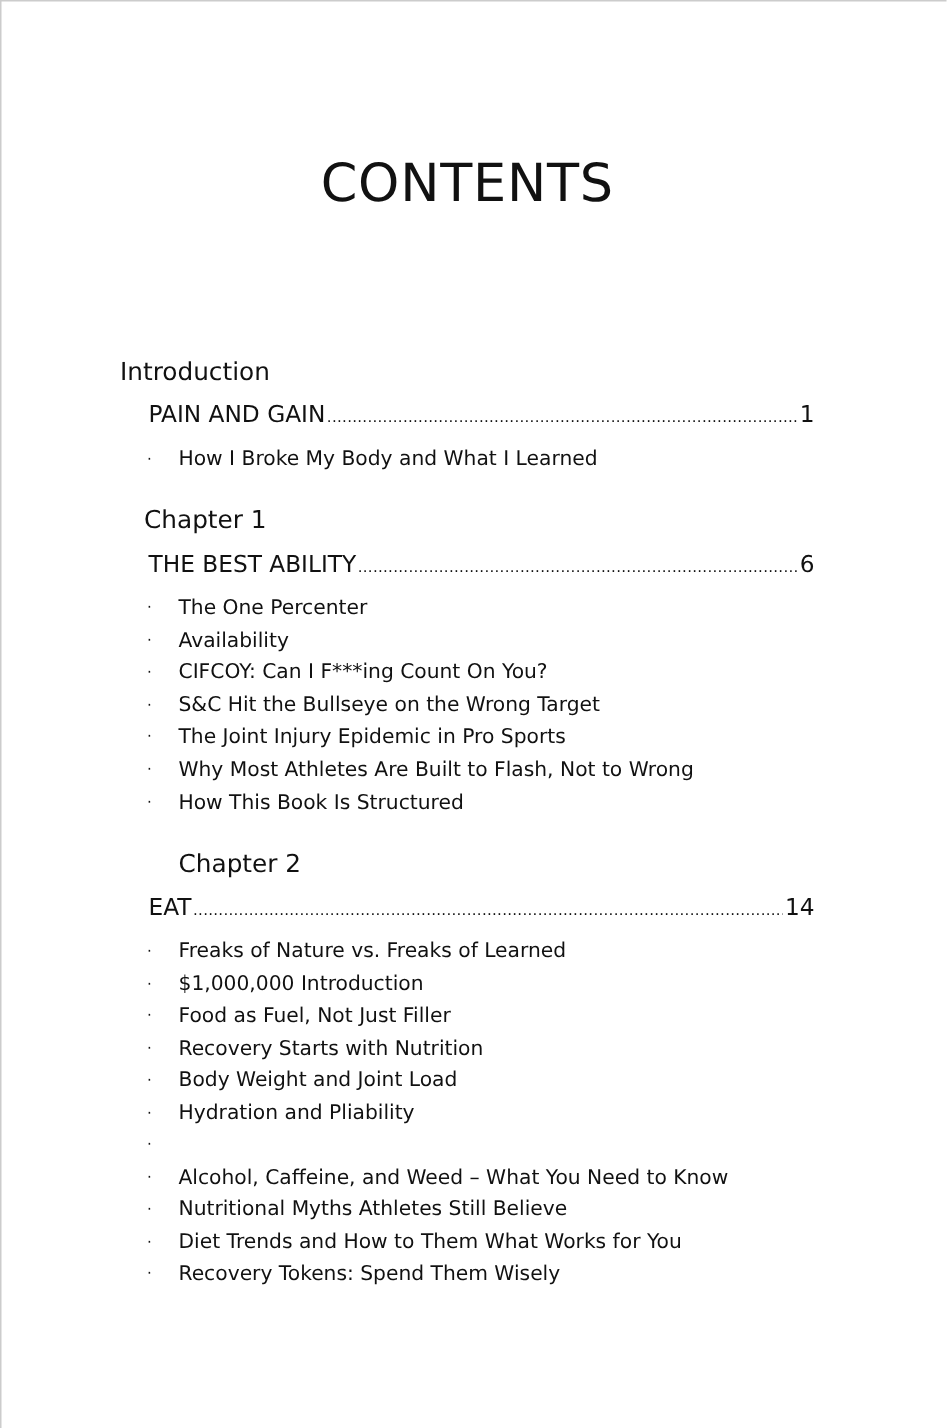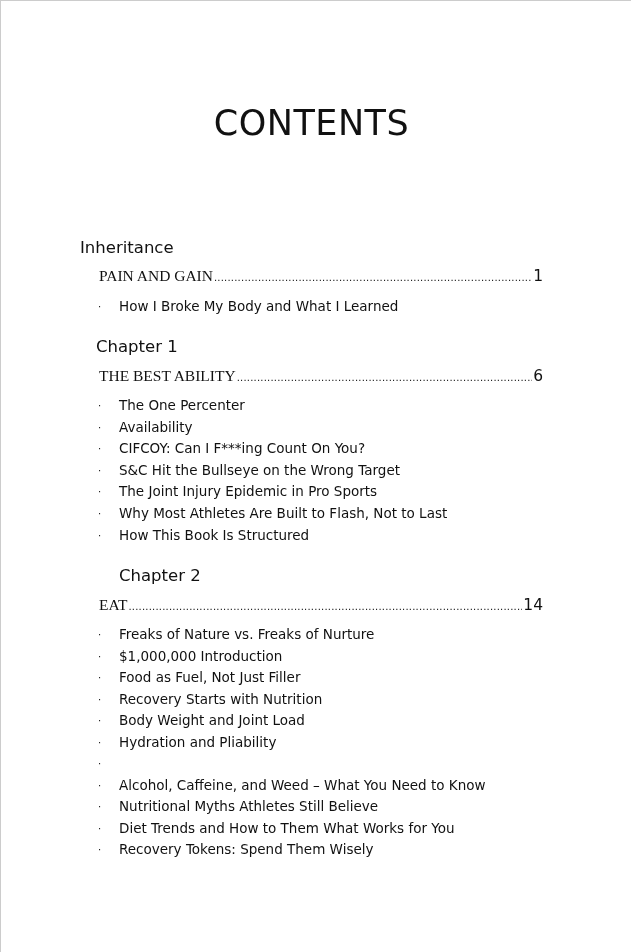--- a/index.html
+++ b/index.html
@@ -5,38 +5,38 @@
   html, body { margin: 0; padding: 0; background: #ffffff; }
   body { width: 631px; height: 952px; position: relative; overflow: hidden;
          font-family: "DejaVu Sans", sans-serif; color: #111111; }
   .page { position: absolute; left: 0; top: 0; width: 631px; height: 952px;
           border-top: 1px solid #cccccc; border-left: 1px solid #cccccc; box-sizing: border-box; }
   .title { position: absolute; top: 102px; left: 0; width: 621px; text-align: center;
            font-size: 35px; letter-spacing: 0.5px; font-weight: normal; }
   .part-label { position: absolute; left: 79px; font-size: 16.5px; }
   .chapter-row { position: absolute; left: 98px; width: 444px; display: flex;
                  align-items: baseline; font-size: 15.5px; }
-  .chapter-row .ch-title { white-space: nowrap; font-family: Liberation Serif, serif; }
+  .chapter-row .ch-title { white-space: nowrap; }
   .chapter-row .leader { flex: 1; overflow: hidden; white-space: nowrap; font-size: 10px;
                          letter-spacing: 0.2px; margin: 0 1px; }
   .chapter-row .leader::before { content: "................................................................................................................................................................................................................"; }
   .chapter-row .page-num { white-space: nowrap; }
   .bullets { position: absolute; left: 97px; margin: 0; padding: 0; list-style: none; }
   .bullets li { position: relative; height: 21.5px; line-height: 21.5px; font-size: 13.5px;
                 padding-left: 21px; white-space: nowrap; }
   .bullets li .dot { position: absolute; left: 0; top: 0; font-size: 10px; }
 </style>
 </head>
 <body>
 
 <div class="page">
 
   <div class="title">CONTENTS</div>
 
-  <div class="part-label" style="top:237px;">Inheritance</div>
+  <div class="part-label" style="top:237px;">Introduction</div>
   <div class="chapter-row" style="top:266px;">
     <span class="ch-title">PAIN AND GAIN</span>
     <span class="leader"></span>
     <span class="page-num">1</span>
   </div>
   <ul class="bullets" style="top:295px;">
     <li><span class="dot">·</span><span>How I Broke My Body and What I Learned</span></li>
   </ul>
 
   <div class="part-label" style="top:336px;margin-left:16px;">Chapter 1</div>
@@ -44,32 +44,32 @@
     <span class="ch-title">THE BEST ABILITY</span>
     <span class="leader"></span>
     <span class="page-num">6</span>
   </div>
   <ul class="bullets" style="top:394px;">
     <li><span class="dot">·</span><span>The One Percenter</span></li>
     <li><span class="dot">·</span><span>Availability</span></li>
     <li><span class="dot">·</span><span>CIFCOY: Can I F***ing Count On You?</span></li>
     <li><span class="dot">·</span><span>S&amp;C Hit the Bullseye on the Wrong Target</span></li>
     <li><span class="dot">·</span><span>The Joint Injury Epidemic in Pro Sports</span></li>
-    <li><span class="dot">·</span><span>Why Most Athletes Are Built to Flash, Not to Last</span></li>
+    <li><span class="dot">·</span><span>Why Most Athletes Are Built to Flash, Not to Wrong</span></li>
     <li style="margin-top:1px;"><span class="dot">·</span><span>How This Book Is Structured</span></li>
   </ul>
 
   <div class="part-label" style="top:565px;margin-left:39px;">Chapter 2</div>
   <div class="chapter-row" style="top:595px;">
     <span class="ch-title">EAT</span>
     <span class="leader"></span>
     <span class="page-num">14</span>
   </div>
   <ul class="bullets" style="top:623px;">
-    <li><span class="dot">·</span><span>Freaks of Nature vs. Freaks of Nurture</span></li>
+    <li><span class="dot">·</span><span>Freaks of Nature vs. Freaks of Learned</span></li>
     <li><span class="dot">·</span><span>$1,000,000 Introduction</span></li>
     <li><span class="dot">·</span><span>Food as Fuel, Not Just Filler</span></li>
     <li><span class="dot">·</span><span>Recovery Starts with Nutrition</span></li>
     <li><span class="dot">·</span><span>Body Weight and Joint Load</span></li>
     <li><span class="dot">·</span><span>Hydration and Pliability</span></li>
     <li><span class="dot">·</span></li>
     <li><span class="dot">·</span><span>Alcohol, Caffeine, and Weed – What You Need to Know</span></li>
     <li><span class="dot">·</span><span>Nutritional Myths Athletes Still Believe</span></li>
     <li><span class="dot">·</span><span>Diet Trends and How to Them What Works for You</span></li>
     <li><span class="dot">·</span><span>Recovery Tokens: Spend Them Wisely</span></li>

